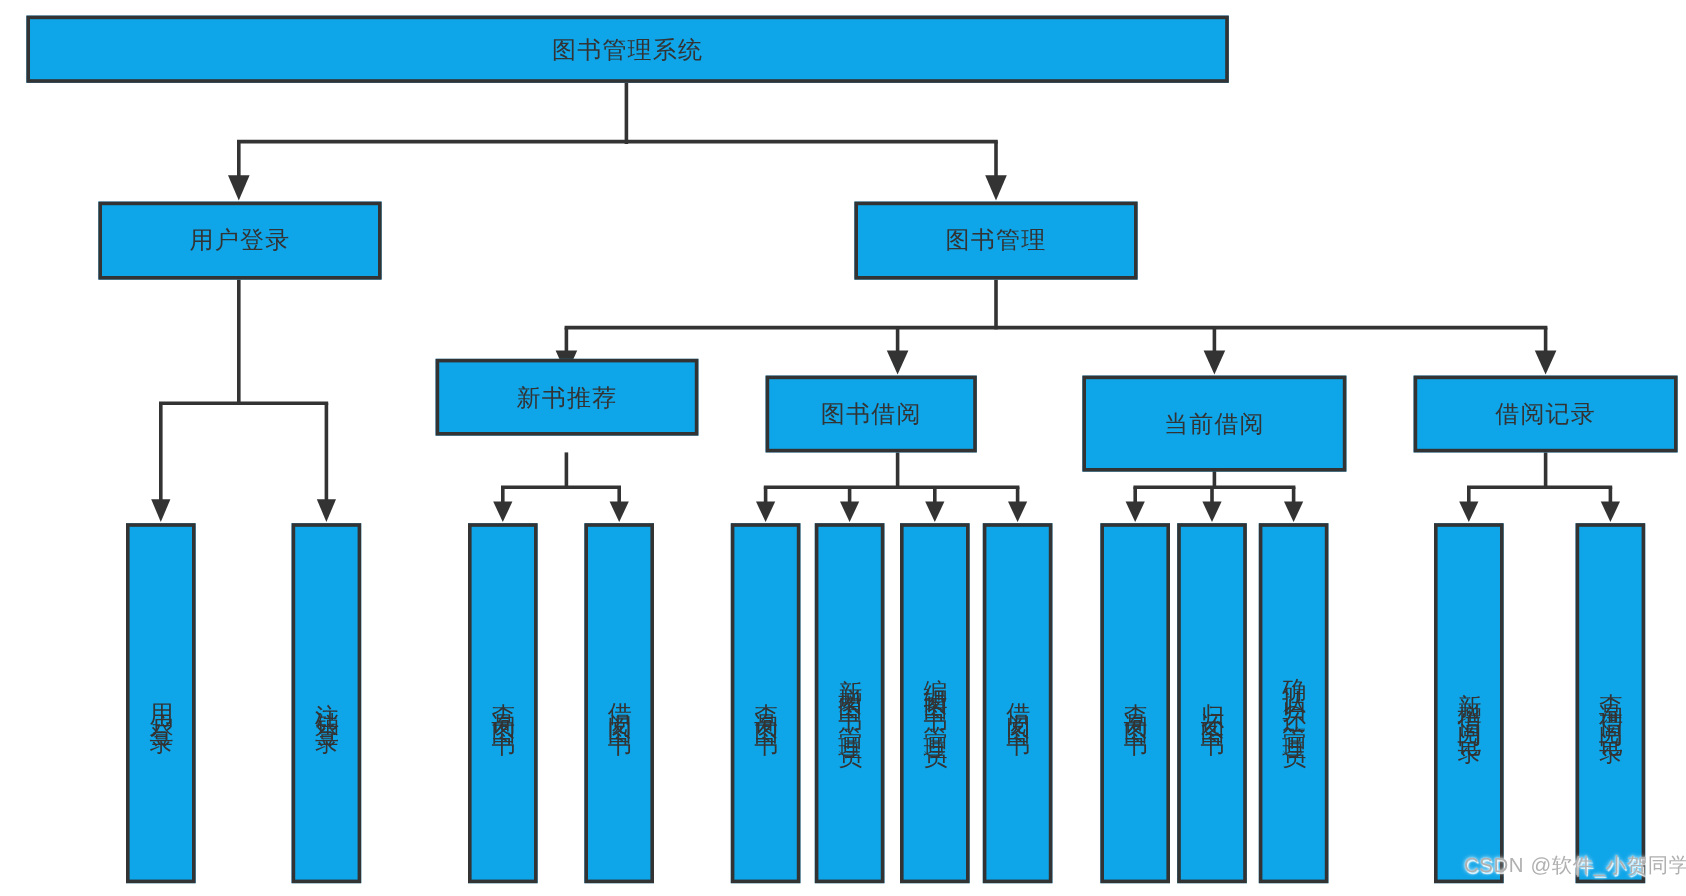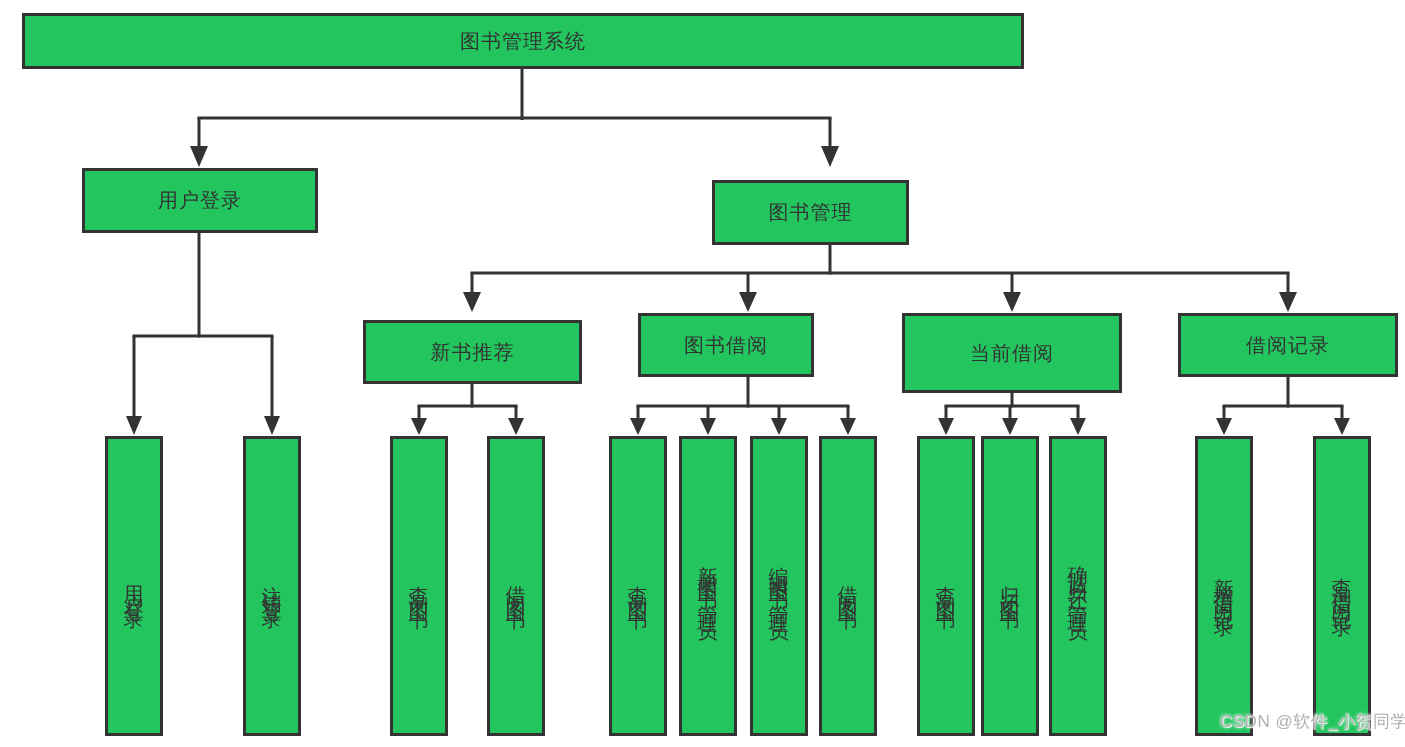--- a/index.html
+++ b/index.html
@@ -26,21 +26,21 @@
     stroke-width: 3;
   }
   .connectors polygon {
     fill: #333333;
     stroke: none;
   }
   .node {
     position: absolute;
     box-sizing: border-box;
     border: 3px solid #333333;
-    background: #22c55e;
+    background: #0ea5e9;
     display: flex;
     align-items: center;
     justify-content: center;
     font-size: 20px;
     letter-spacing: 1px;
     white-space: nowrap;
   }
   .leaf span {
     writing-mode: vertical-rl;
     text-orientation: mixed;
@@ -138,23 +138,23 @@
       <line x1="1224" y1="406" x2="1224" y2="420"></line>
       <polygon points="1216,418 1232,418 1224,435"></polygon>
       <line x1="1342" y1="406" x2="1342" y2="420"></line>
       <polygon points="1334,418 1350,418 1342,435"></polygon>
     </g>
   </svg>
 
   <div class="node" style="left:22px; top:13px; width:1002px; height:56px;">图书管理系统</div>
 
   <div class="node" style="left:82px; top:168px; width:236px; height:65px;">用户登录</div>
-  <div class="node" style="left:712px; top:168px; width:197px; height:65px;margin-top:12px;">图书管理</div>
-
-  <div class="node" style="left:363px; top:320px; width:219px; height:64px;">新书推荐</div>
+  <div class="node" style="left:712px; top:168px; width:236px; height:65px;">图书管理</div>
+
+  <div class="node" style="left:363px; top:299px; width:219px; height:64px;">新书推荐</div>
   <div class="node" style="left:638px; top:313px; width:176px; height:64px;">图书借阅</div>
   <div class="node" style="left:902px; top:313px; width:220px; height:80px;">当前借阅</div>
   <div class="node" style="left:1178px; top:313px; width:220px; height:64px;">借阅记录</div>
 
   <div class="node leaf" style="left:105px; top:436px; width:58px; height:300px;">
     <span>用户登录</span>
   </div>
   <div class="node leaf" style="left:243px; top:436px; width:58px; height:300px;">
     <span>注销登录</span>
   </div>

